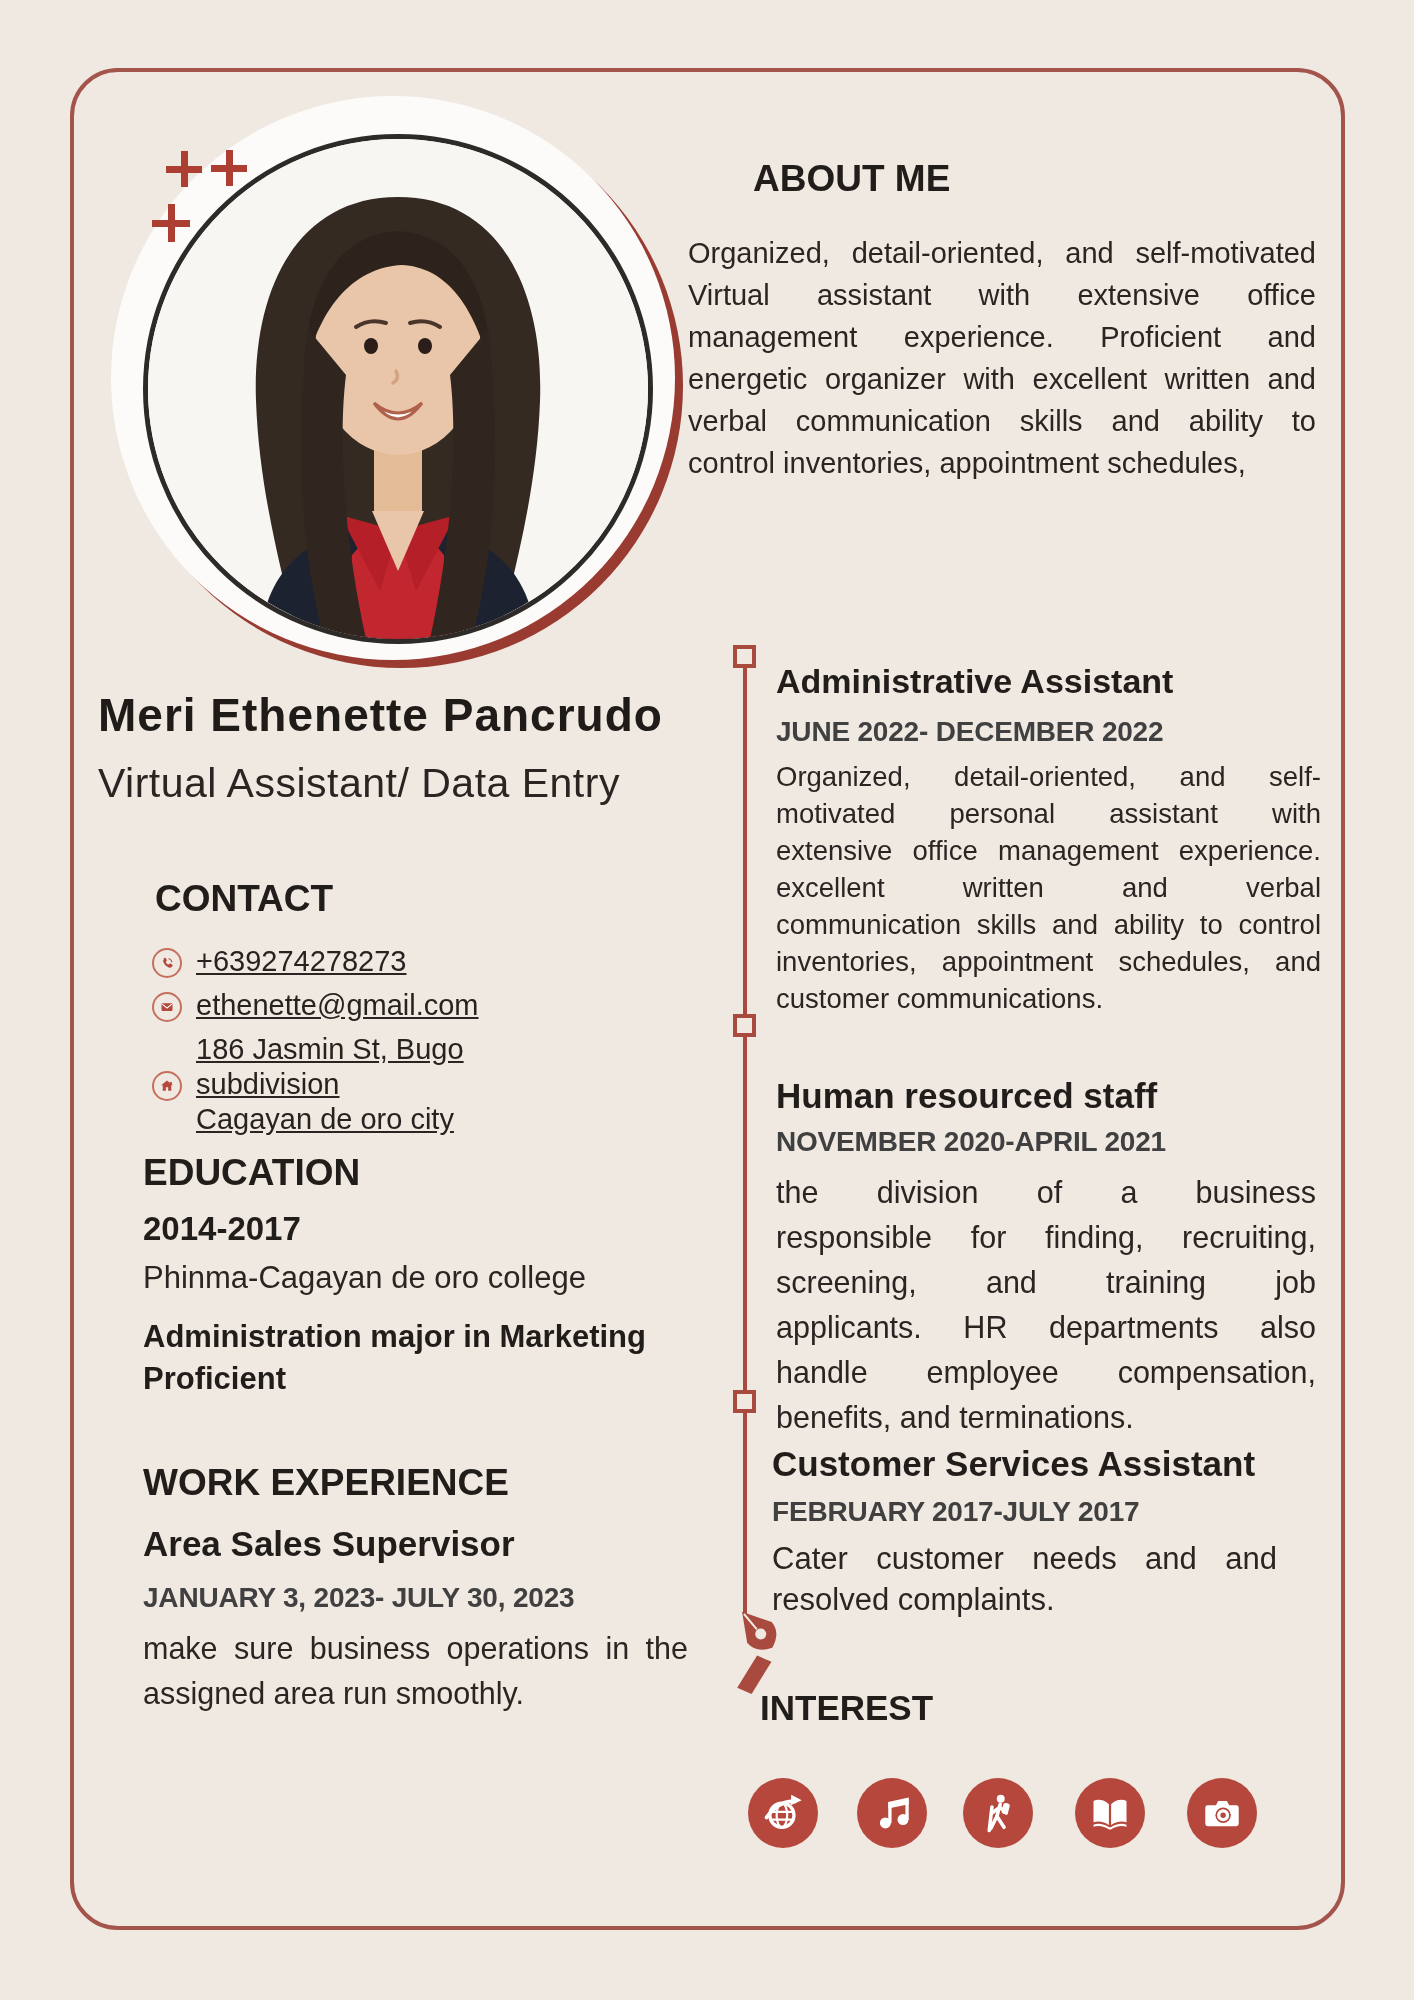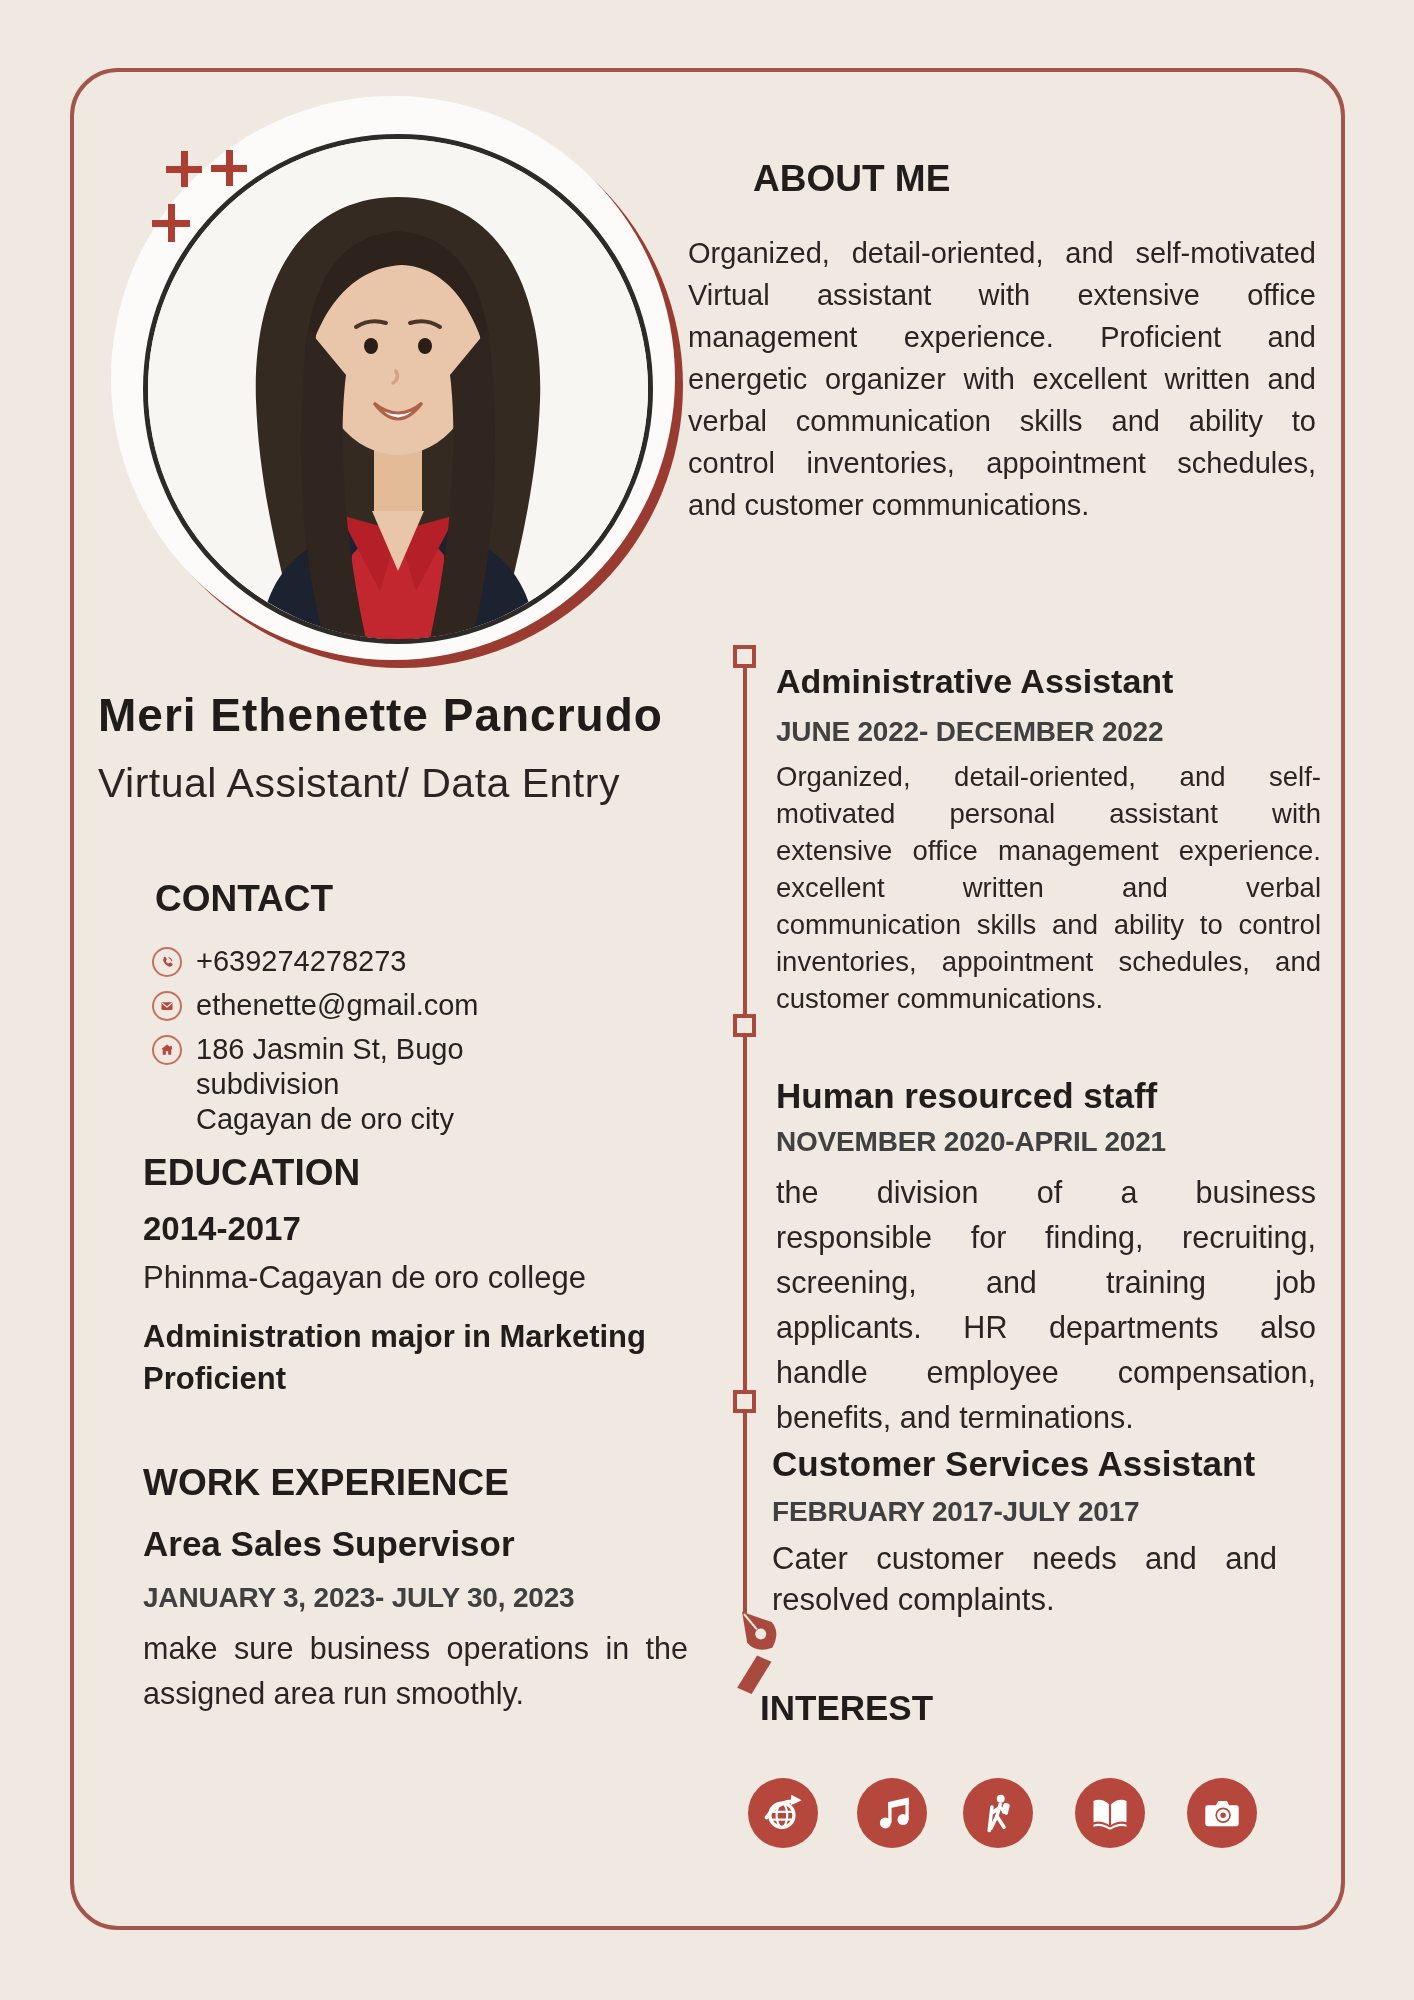--- a/index.html
+++ b/index.html
@@ -40,21 +40,21 @@
   .just .ln:last-child{text-align-last:left;}
 
   .name{left:98px; top:688px; font-size:46px; font-weight:700; letter-spacing:1px; color:#1F1B18;}
   .role{left:98px; top:760px; font-size:41px; letter-spacing:0.5px; color:#2A2522;}
 
   .about-heading{left:753px; top:158px; font-size:37px;}
   .about-body{left:688px; top:232px; width:628px; font-size:29px; line-height:42px;}
 
   .contact-heading{left:155px; top:878px; font-size:37px;}
   .contact-list{left:152px; top:944px; width:460px;}
-  .c-row{display:flex; align-items:flex-start; margin-bottom:9px;}
+  .c-row{display:flex; align-items:center; margin-bottom:9px;text-decoration:underline;}
   .c-ic{flex:0 0 auto; width:26px; height:26px; border:2px solid #C4705F; border-radius:50%;
     display:flex; align-items:center; justify-content:center; margin-top:3px;}
   .c-ic svg{display:block; width:22px; height:22px;}
   .c-tx{margin-left:14px; font-size:29px; line-height:35px; color:#262220;}
 
   .edu-heading{left:143px; top:1152px; font-size:37px;}
   .edu-years{left:143px; top:1210px; font-size:33px; font-weight:700; color:#211D1A;}
   .edu-school{left:143px; top:1260px; font-size:31px;}
   .edu-degree{left:143px; top:1316px; width:520px; font-size:31px; font-weight:700;
     line-height:42px; color:#211D1A;}
@@ -137,21 +137,20 @@
   <div class="abs role">Virtual Assistant/ Data Entry</div>
 
   <div class="abs head about-heading">ABOUT ME</div>
   <div class="abs about-body just">
       <span class="ln">Organized, detail-oriented, and self-motivated</span>
       <span class="ln">Virtual assistant with extensive office</span>
       <span class="ln">management experience. Proficient and</span>
       <span class="ln">energetic organizer with excellent written and</span>
       <span class="ln">verbal communication skills and ability to</span>
       <span class="ln">control inventories, appointment schedules,</span>
-      <span class="ln">and customer communications.</span>
     </div>
 
   <div class="abs head contact-heading">CONTACT</div>
   <div class="abs contact-list">
     <div class="c-row">
       <span class="c-ic">
         <svg viewBox="0 0 30 30">
           <path fill="#B5473C" d="M10.6,8.4 c0.9,-0.9 2.2,-0.8 2.8,0.2 l1,1.6 c0.5,0.8 0.3,1.8 -0.4,2.4 c-0.5,0.5 -0.6,1.2 -0.2,1.9 c0.5,0.9 1.3,1.7 2.2,2.2 c0.7,0.4 1.4,0.3 1.9,-0.2 c0.6,-0.7 1.6,-0.9 2.4,-0.4 l1.6,1 c1,0.6 1.1,1.9 0.2,2.8 l-0.7,0.7 c-1,1 -2.6,1.2 -4,0.6 c-3.2,-1.4 -5.8,-4 -7.2,-7.2 c-0.6,-1.4 -0.4,-3 0.6,-4 Z"></path>
           <path d="M17.6,9.2 c2,0.5 3.4,1.9 3.9,3.9" stroke="#B5473C" stroke-width="1.6" fill="none" stroke-linecap="round"></path>
         </svg>

